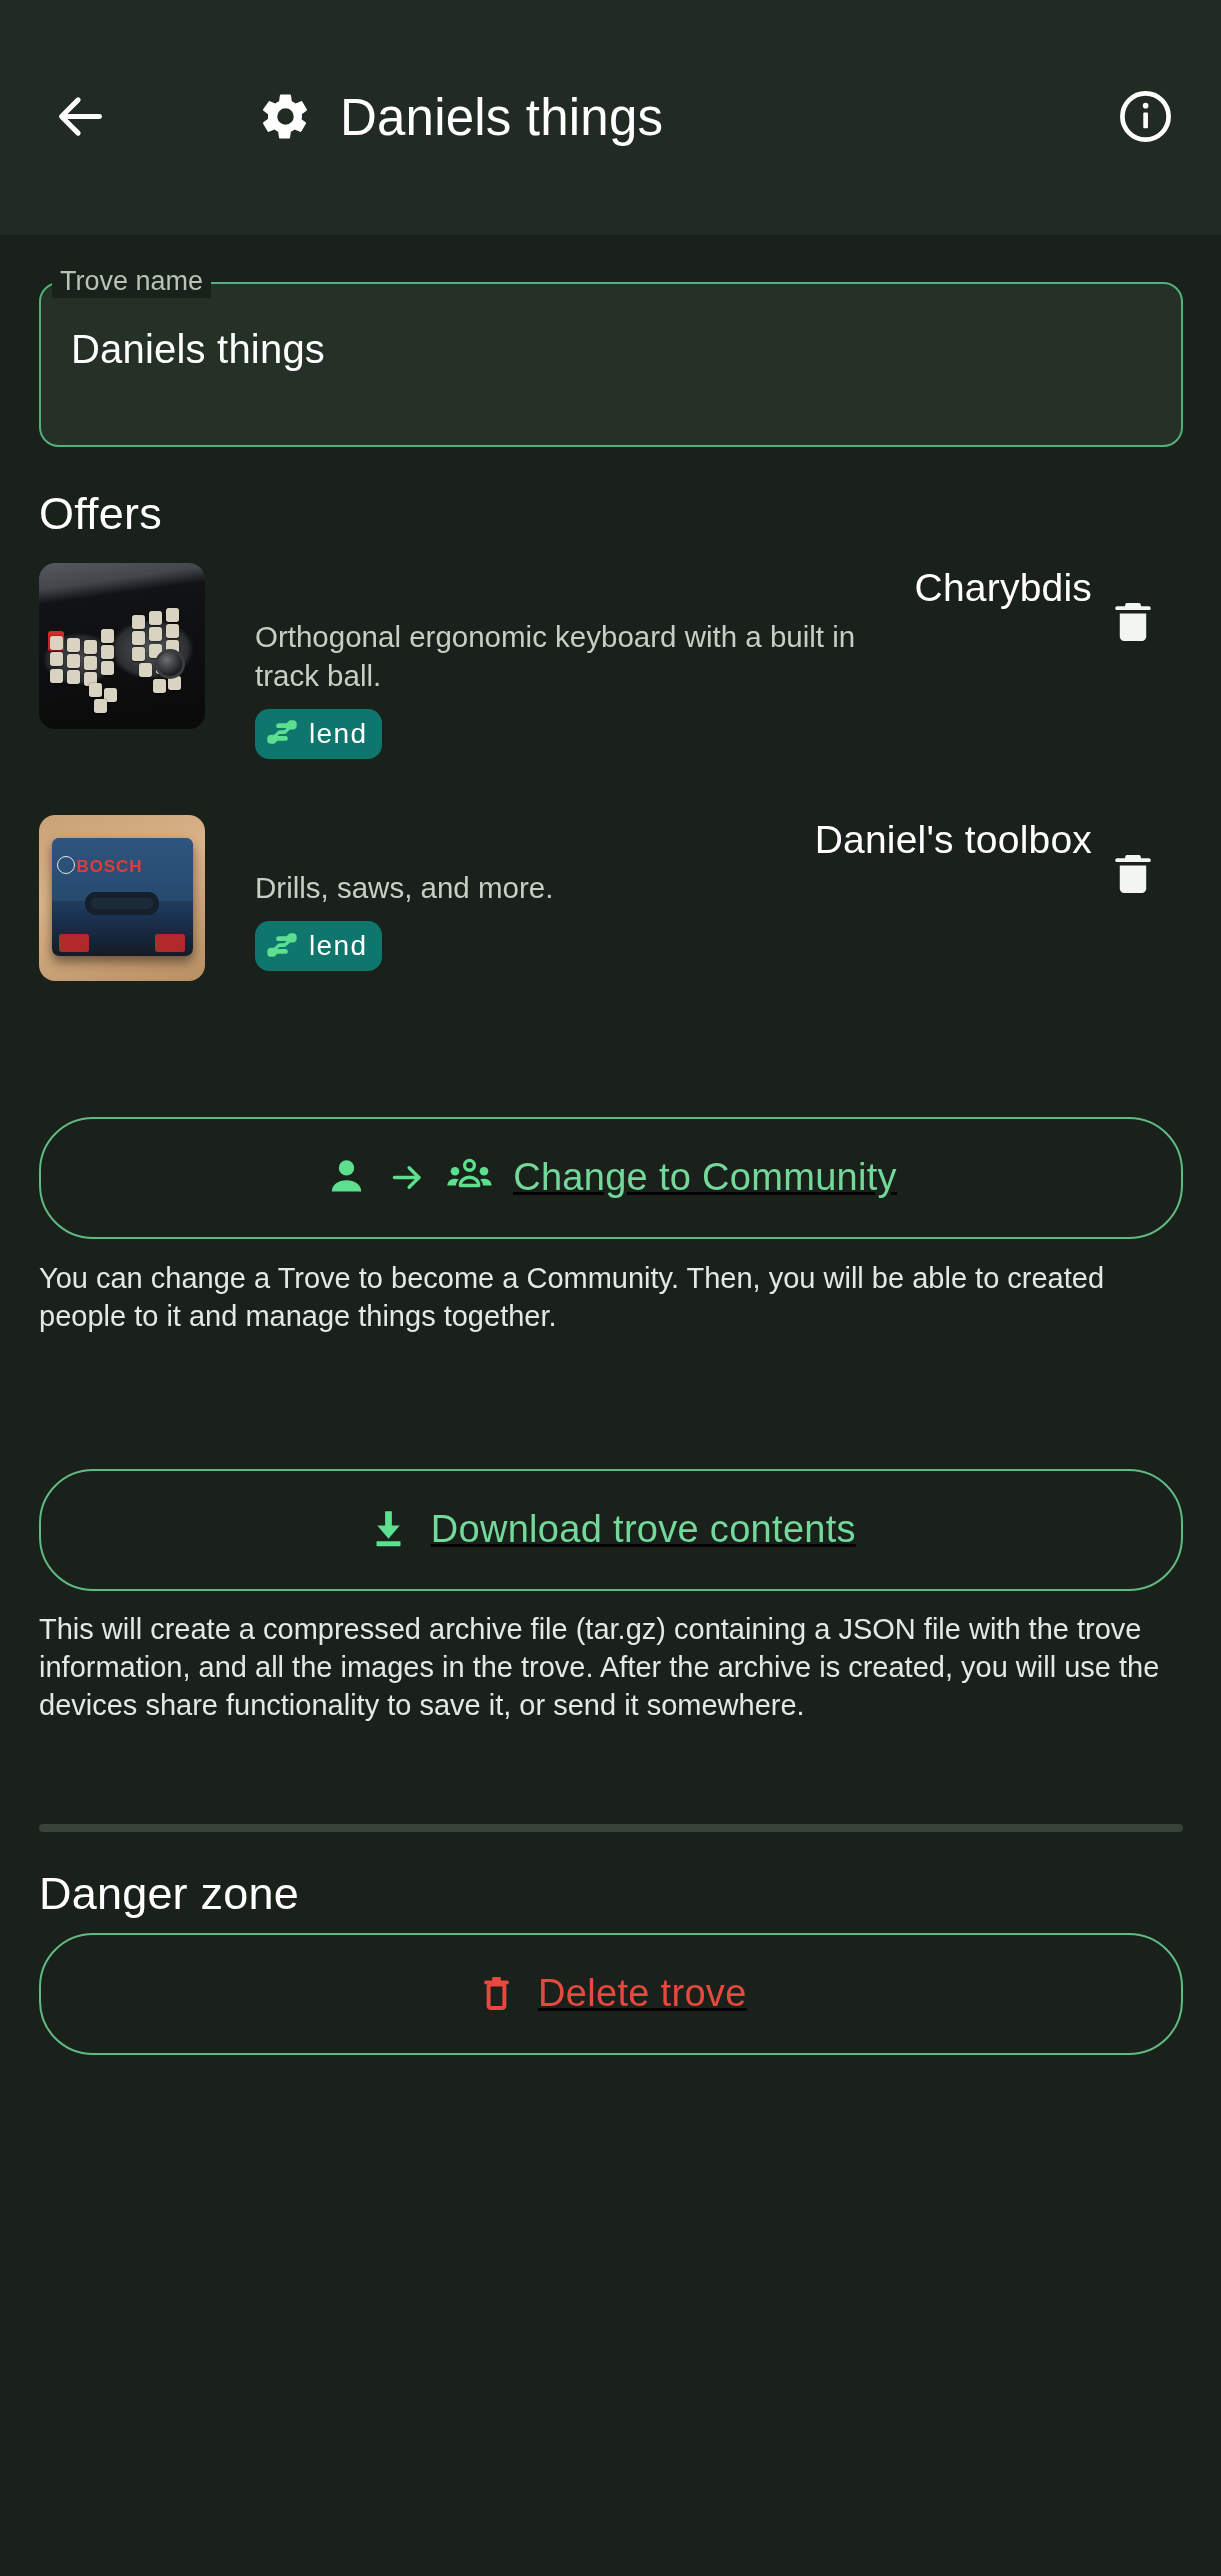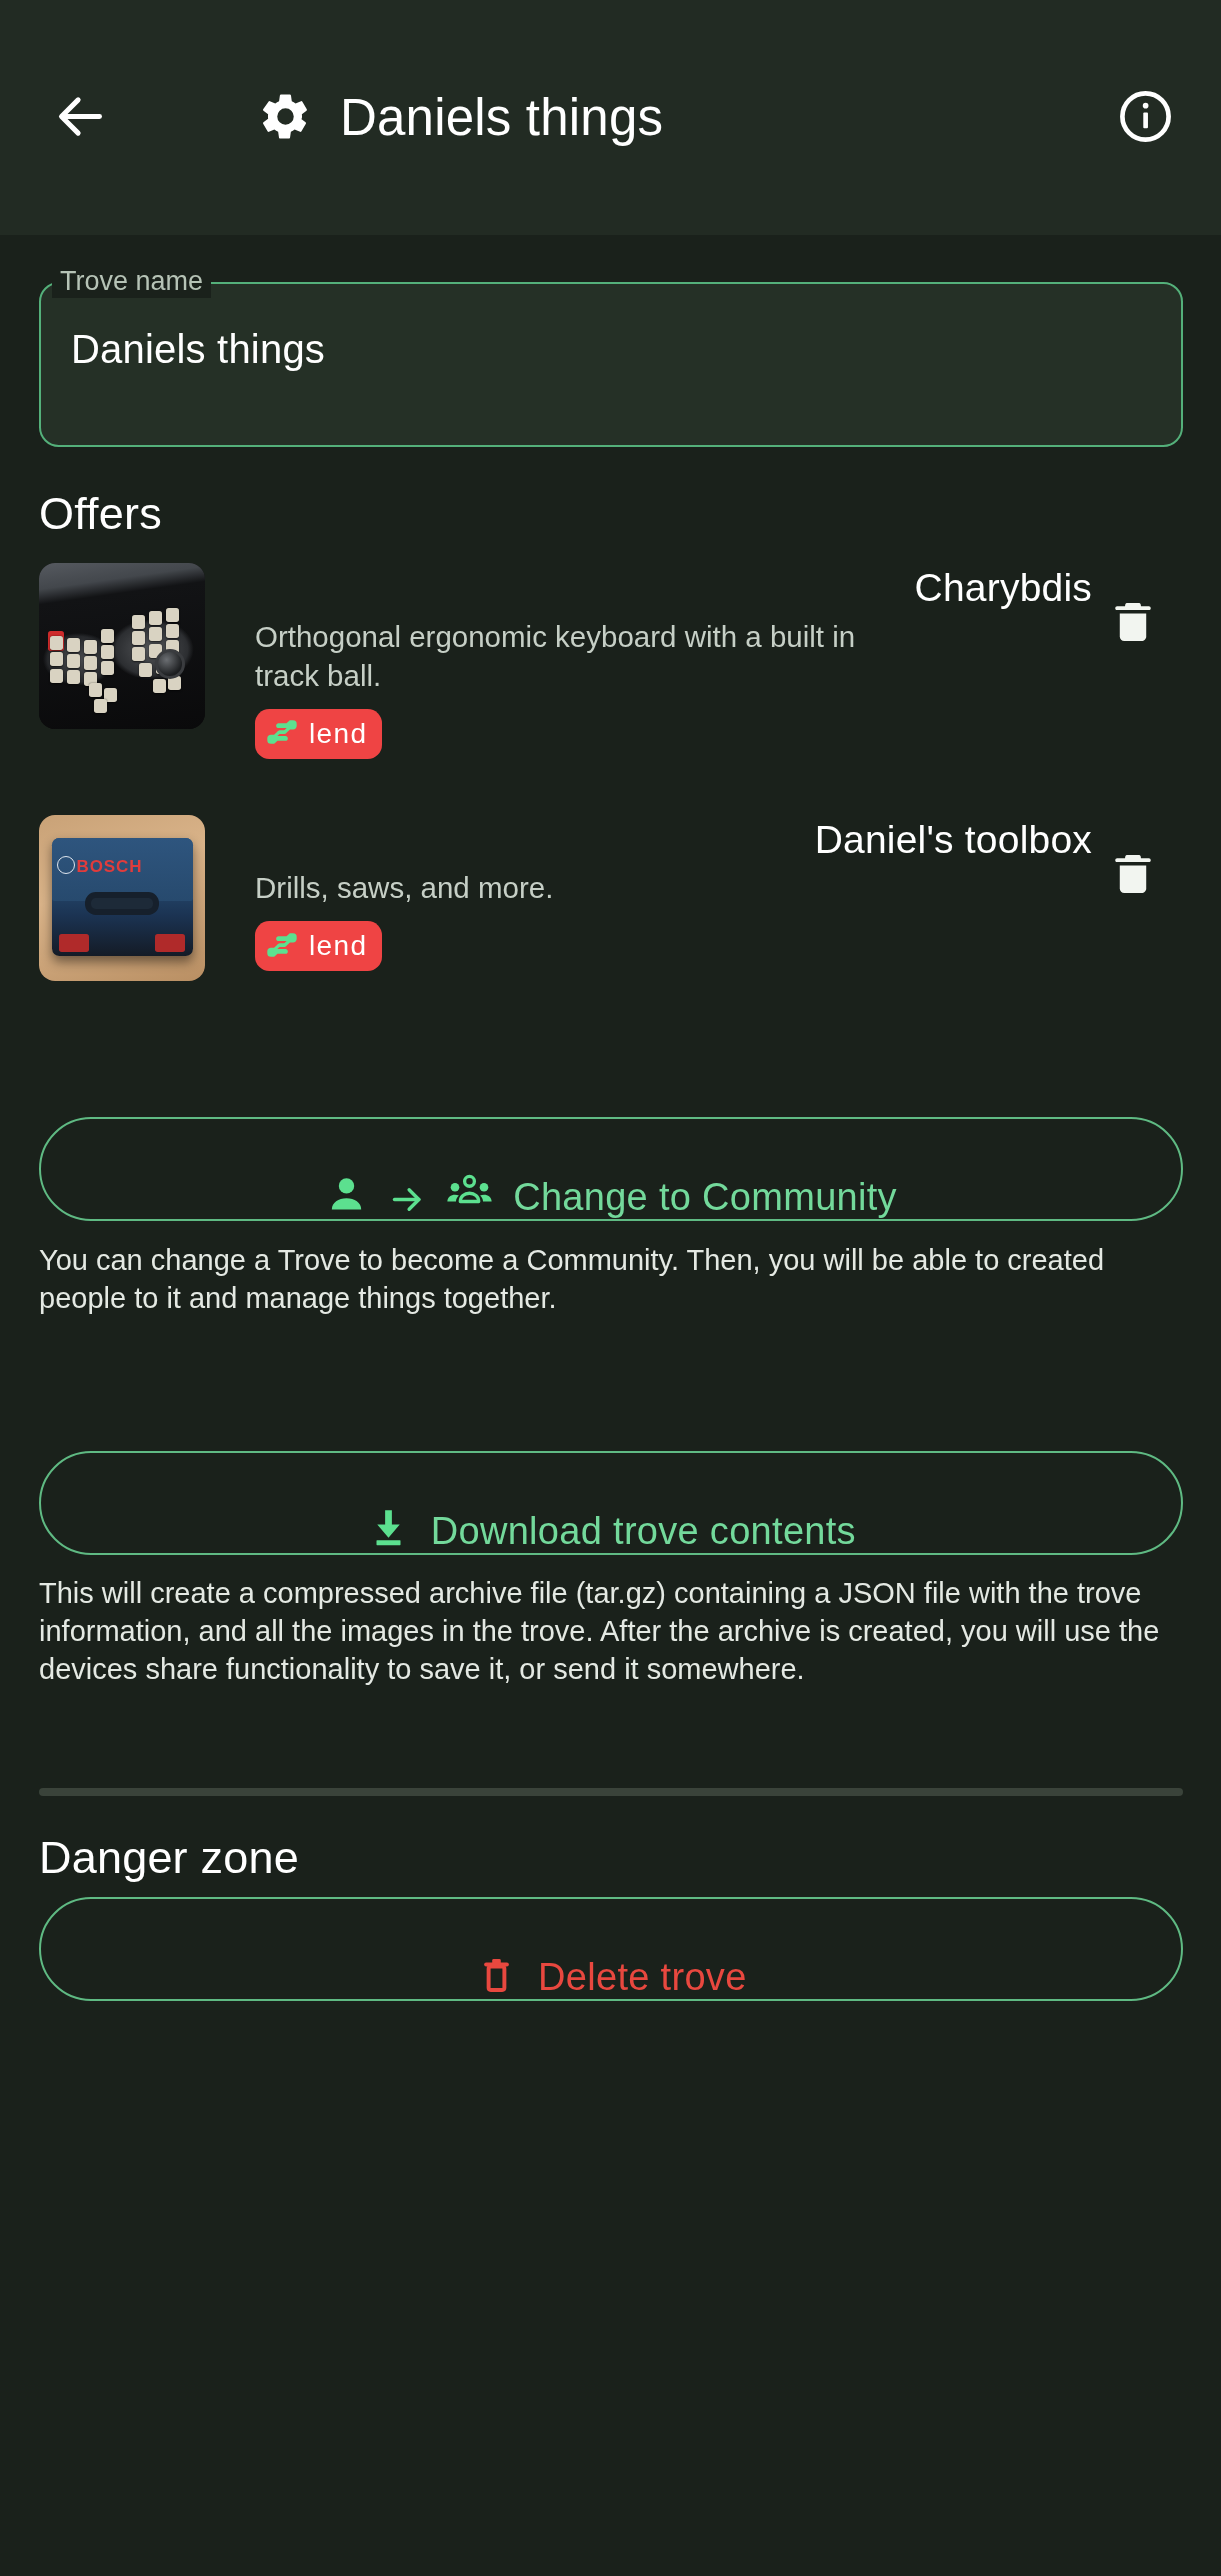--- a/index.html
+++ b/index.html
@@ -149,21 +149,21 @@
     color: #c6cfc6;
     font-size: 29.5px;
     line-height: 39px;
     margin-top: 3.6px;
     max-width: 617px;
   }
   .chip {
     display: inline-flex;
     align-items: center;
     gap: 9px;
-    background: #ef4444;
+    background: #0f766e;
     border-radius: 14.3px;
     padding: 5.4px 14.3px 5.4px 9px;
     margin-top: 14.3px;
     text-align: center;
   }
   .chip-label {
     color: #ffffff;
     font-size: 28px;
     letter-spacing: 1.4px;
   }
@@ -175,29 +175,30 @@
     align-items: center;
     justify-content: center;
     margin-top: 19.7px;
     margin-right: 9px;
     cursor: pointer;
   }
 
   
   .outlined-btn {
     display: flex;
-    align-items: flex-end;
+    align-items: center;
     justify-content: center;
     gap: 19.7px;
-    height: 104px;
+    height: 122px;
     border: 2.2px solid #5fba83;
     border-radius: 54px;
     cursor: pointer;
     background: transparent;
     width: 100%;
+    text-decoration: underline;
   }
   .outlined-btn .btn-label {
     color: #73d99b;
     font-size: 38px;
     letter-spacing: 0.3px;
     white-space: nowrap;
   }
   .outlined-btn.danger .btn-label { color: #e8483f; }
 
   .helper-text {

